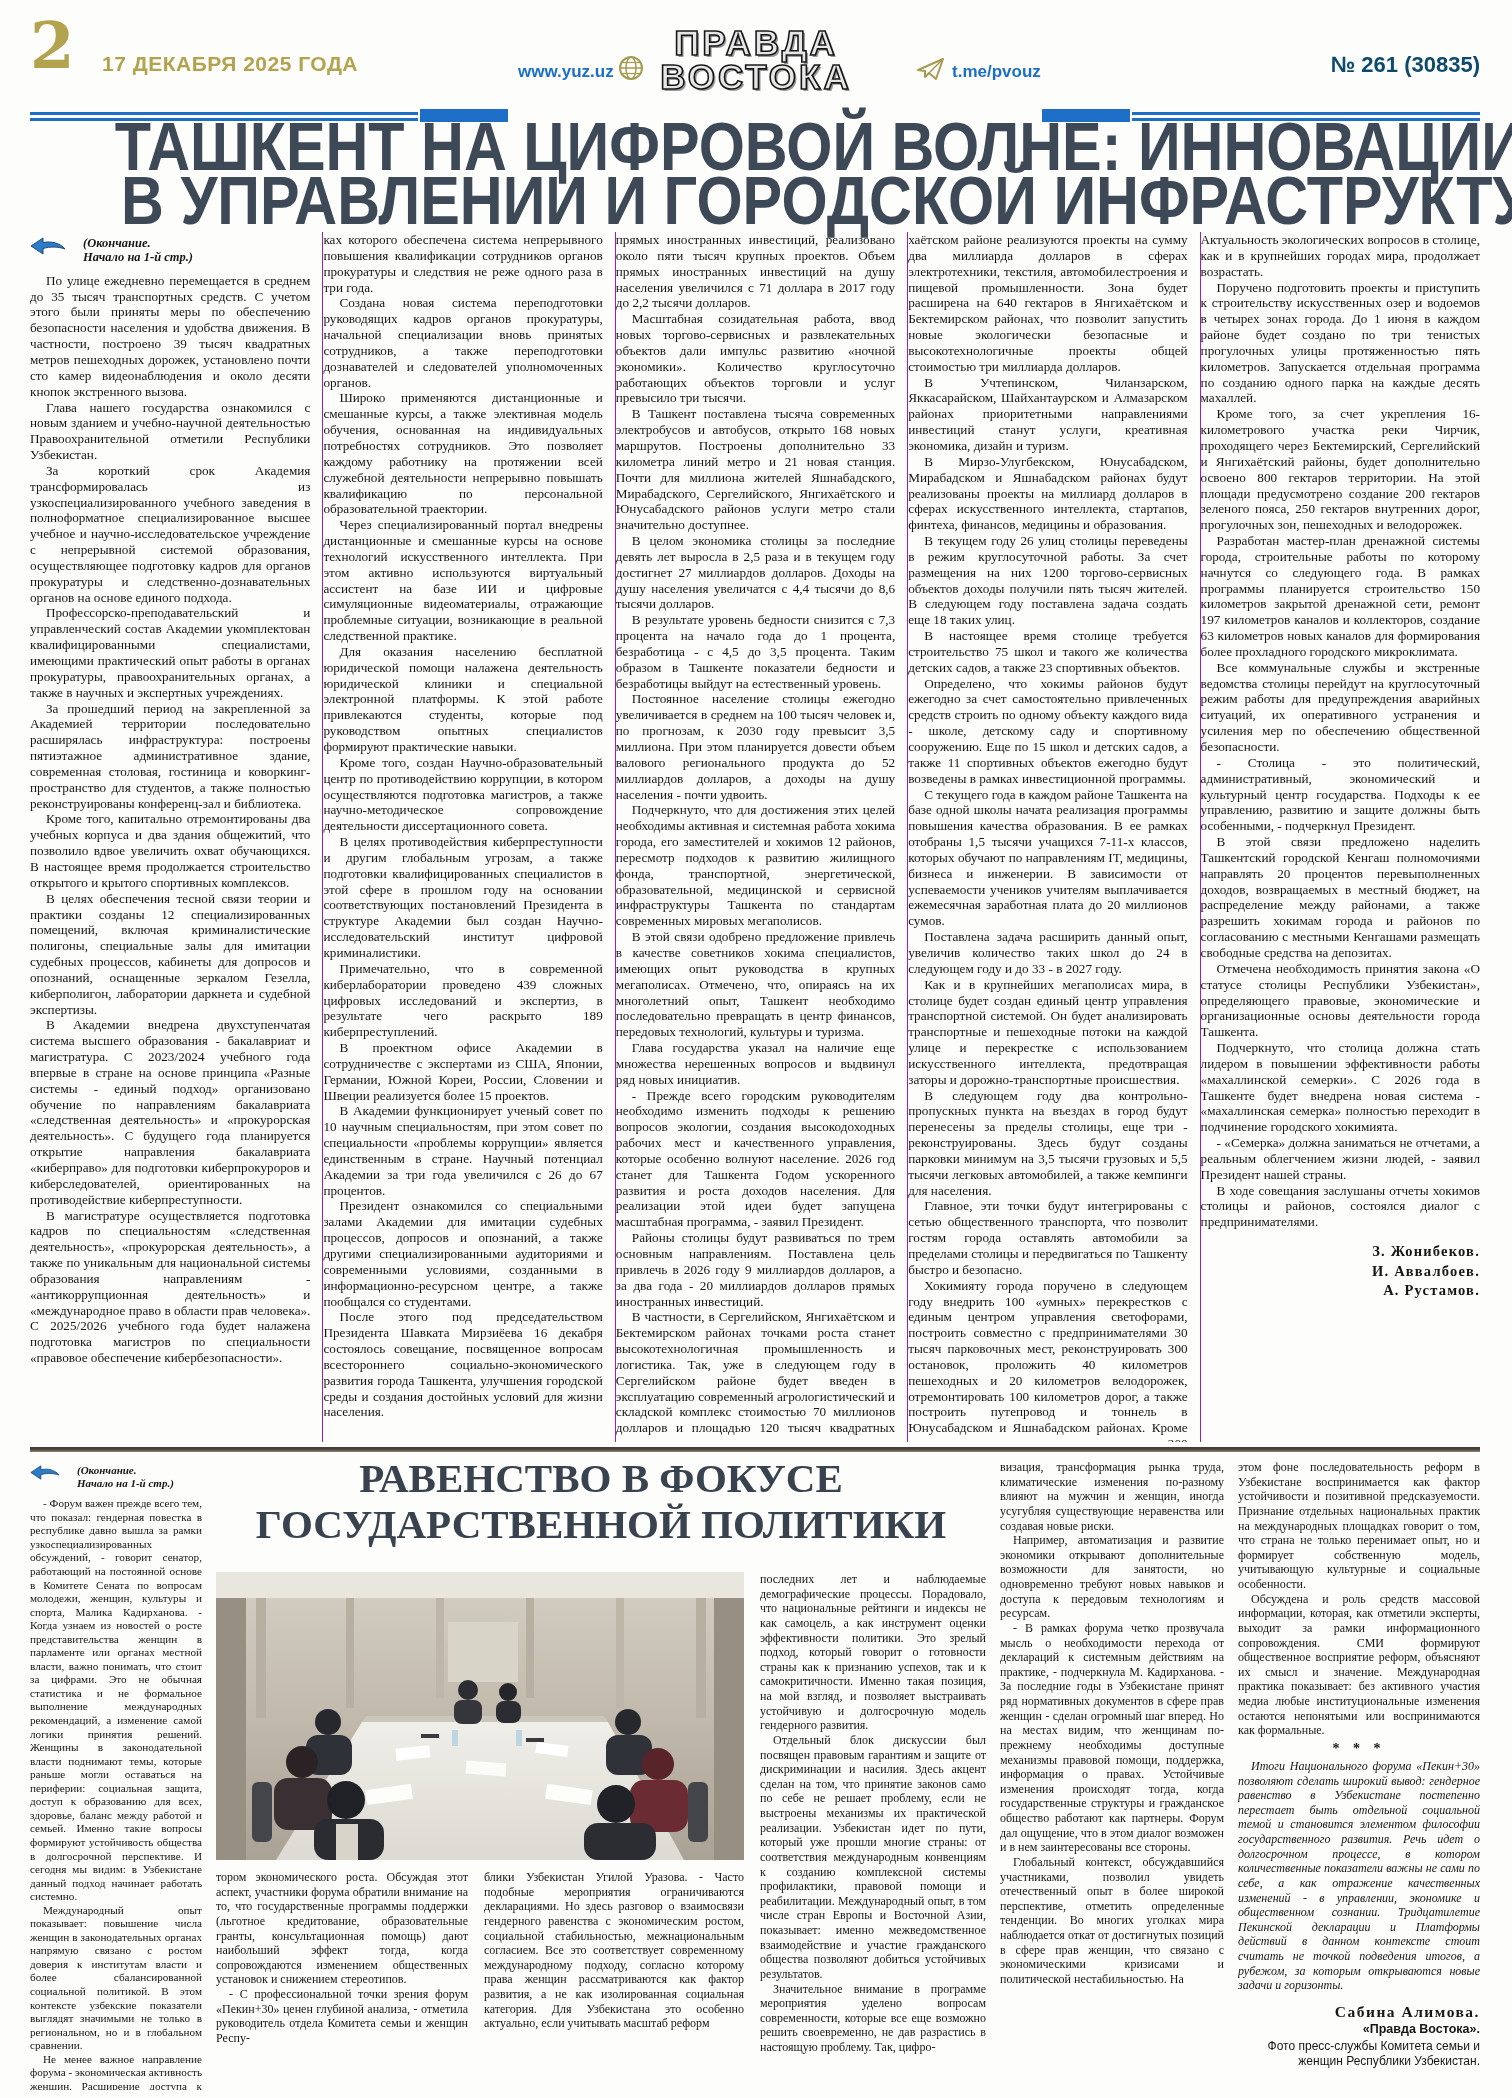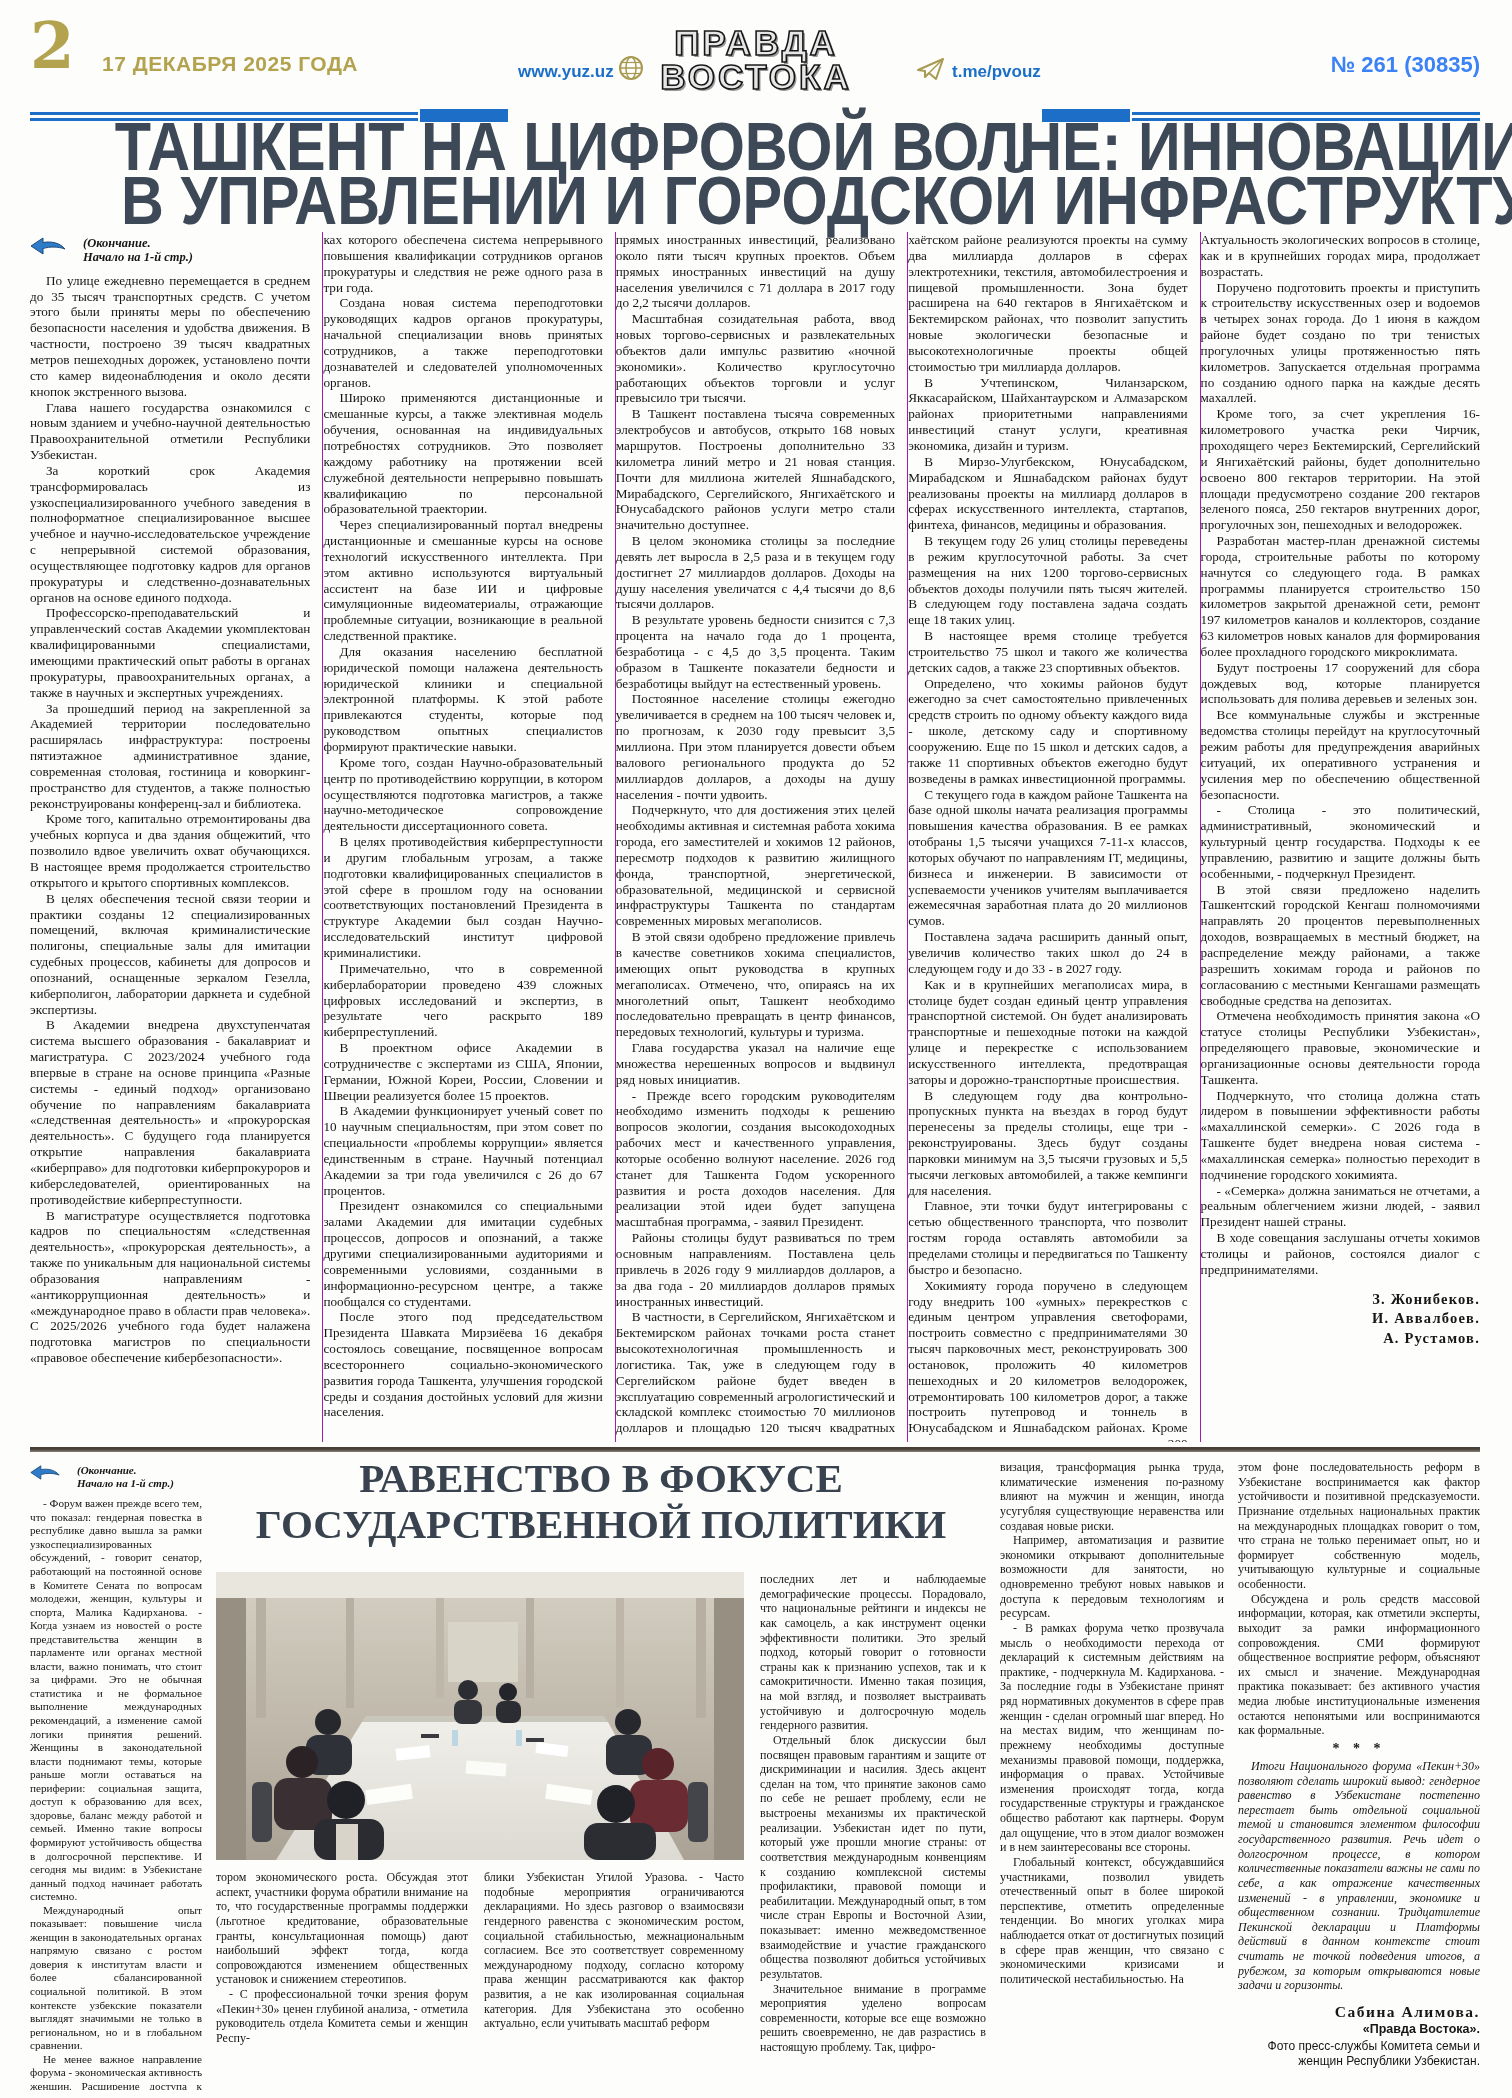--- a/index.html
+++ b/index.html
@@ -32,21 +32,21 @@
     text-shadow:2px 2px 0 #9a9a9a;
   }
   .logo span { display:block; }
   .plane { position:absolute; left:916px; top:56px; }
   .mast-tg {
     position:absolute; left:952px; top:62px;
     font-family:"Liberation Sans", sans-serif; font-weight:bold; font-size:17px; color:#1b6fc9;
   }
   .mast-issue {
     position:absolute; right:32px; top:52px;
-    font-family:"Liberation Sans", sans-serif; font-weight:bold; font-size:22px; color:#3b82f6;margin-left:29px;
+    font-family:"Liberation Sans", sans-serif; font-weight:bold; font-size:22px; color:#0c4a6e;margin-left:29px;
   }
   .rl { position:absolute; background:#1c6ec7; }
   
   .headline1 {
     position:absolute; left:0; right:0; top:120px; margin:0;
     text-align:center; color:#3d4957;
     font-family:"Liberation Sans", sans-serif; font-weight:bold;
     font-size:69px; line-height:.78;
   }
   .headline1 .hl { display:inline-block; transform:scaleX(.86); transform-origin:center; white-space:nowrap; }
@@ -200,21 +200,20 @@
         <p class="para">В следующем году два контрольно-пропускных пункта на въездах в город будут перенесены за пределы столицы, еще три - реконструированы. Здесь будут созданы парковки минимум на 3,5 тысячи грузовых и 5,5 тысячи легковых автомобилей, а также кемпинги для населения.</p>
         <p class="para">Главное, эти точки будут интегрированы с сетью общественного транспорта, что позволит гостям города оставлять автомобили за пределами столицы и передвигаться по Ташкенту быстро и безопасно.</p>
         <p class="para">Хокимияту города поручено в следующем году внедрить 100 «умных» перекрестков с единым центром управления светофорами, построить совместно с предпринимателями 30 тысяч парковочных мест, реконструировать 300 остановок, проложить 40 километров пешеходных и 20 километров велодорожек, отремонтировать 100 километров дорог, а также построить путепровод и тоннель в Юнусабадском и Яшнабадском районах. Кроме того, поставлена задача закупить 200 электробусов.</p>
       </div>
     <div class="a1col cont">
       <div>
           <p class="para">Актуальность экологических вопросов в столице, как и в крупнейших городах мира, продолжает возрастать.</p>
           <p class="para">Поручено подготовить проекты и приступить к строительству искусственных озер и водоемов в четырех зонах города. До 1 июня в каждом районе будет создано по три тенистых прогулочных улицы протяженностью пять километров. Запускается отдельная программа по созданию одного парка на каждые десять махаллей.</p>
           <p class="para">Кроме того, за счет укрепления 16-километрового участка реки Чирчик, проходящего через Бектемирский, Сергелийский и Янгихаётский районы, будет дополнительно освоено 800 гектаров территории. На этой площади предусмотрено создание 200 гектаров зеленого пояса, 250 гектаров внутренних дорог, прогулочных зон, пешеходных и велодорожек.</p>
           <p class="para">Разработан мастер-план дренажной системы города, строительные работы по которому начнутся со следующего года. В рамках программы планируется строительство 150 километров закрытой дренажной сети, ремонт 197 километров каналов и коллекторов, создание 63 километров новых каналов для формирования более прохладного городского микроклимата.</p>
-          <p class="para">Будут построены 17 сооружений для сбора дождевых вод, которые планируется использовать для полива деревьев и зеленых зон.</p>
           <p class="para">Все коммунальные службы и экстренные ведомства столицы перейдут на круглосуточный режим работы для предупреждения аварийных ситуаций, их оперативного устранения и усиления мер по обеспечению общественной безопасности.</p>
           <p class="para">- Столица - это политический, административный, экономический и культурный центр государства. Подходы к ее управлению, развитию и защите должны быть особенными, - подчеркнул Президент.</p>
           <p class="para">В этой связи предложено наделить Ташкентский городской Кенгаш полномочиями направлять 20 процентов перевыполненных доходов, возвращаемых в местный бюджет, на распределение между районами, а также разрешить хокимам города и районов по согласованию с местными Кенгашами размещать свободные средства на депозитах.</p>
           <p class="para">Отмечена необходимость принятия закона «О статусе столицы Республики Узбекистан», определяющего правовые, экономические и организационные основы деятельности города Ташкента.</p>
           <p class="para">Подчеркнуто, что столица должна стать лидером в повышении эффективности работы «махаллинской семерки». С 2026 года в Ташкенте будет внедрена новая система - «махаллинская семерка» полностью переходит в подчинение городского хокимията.</p>
           <p class="para">- «Семерка» должна заниматься не отчетами, а реальным облегчением жизни людей, - заявил Президент нашей страны.</p>
           <p class="para">В ходе совещания заслушаны отчеты хокимов столицы и районов, состоялся диалог с предпринимателями.</p>
         </div>
       <div class="sigs">
           <p class="sig">З. Жонибеков.</p>

